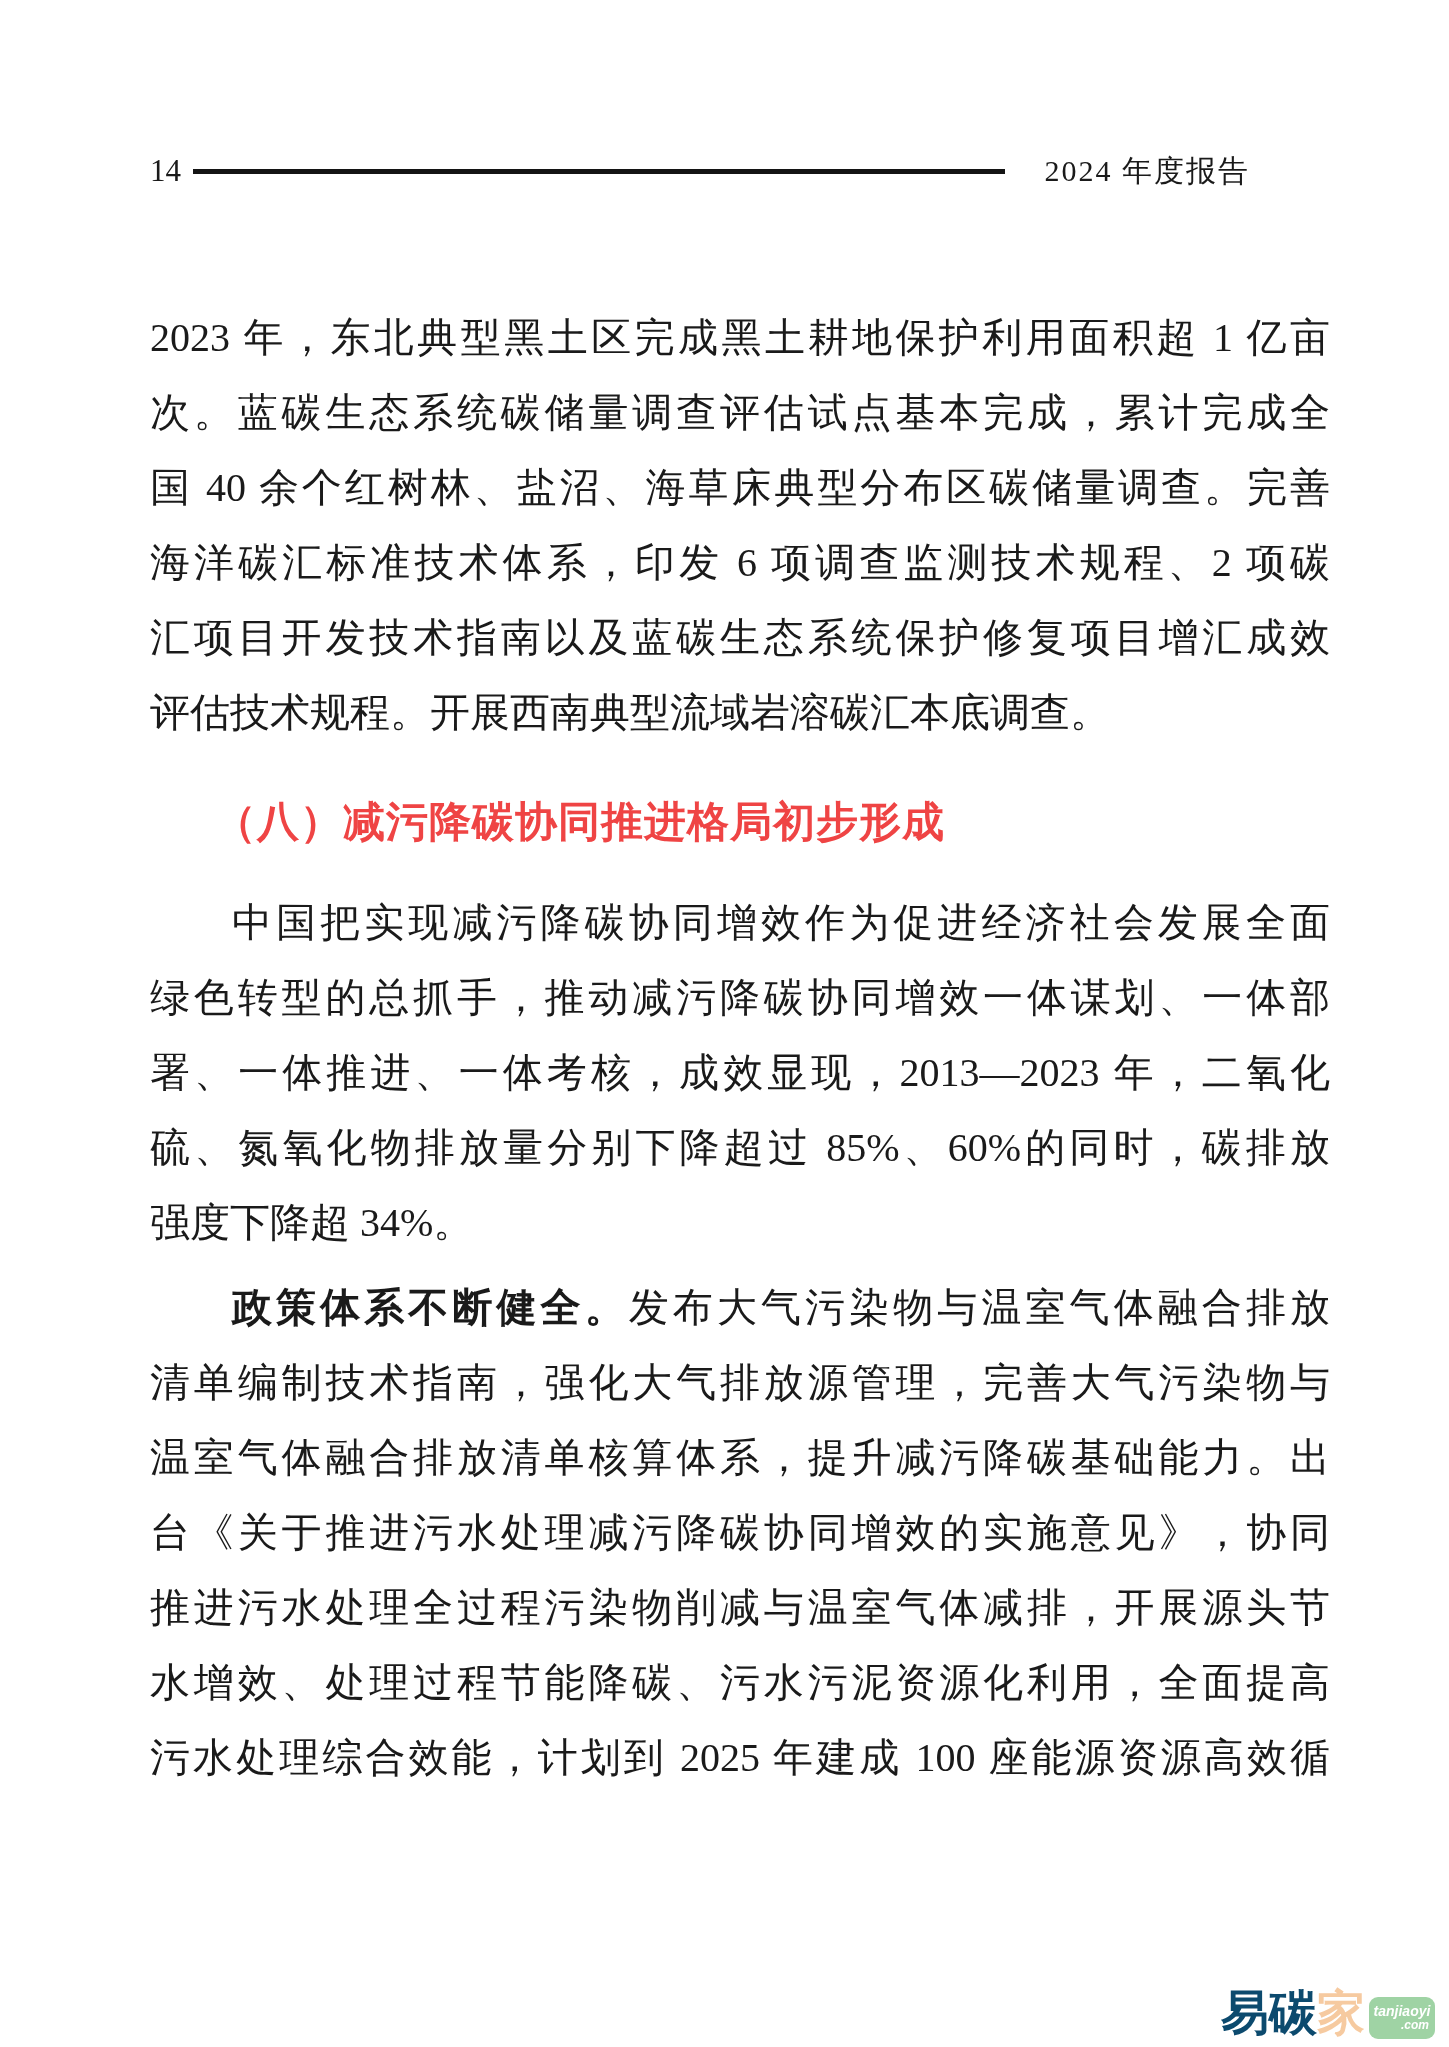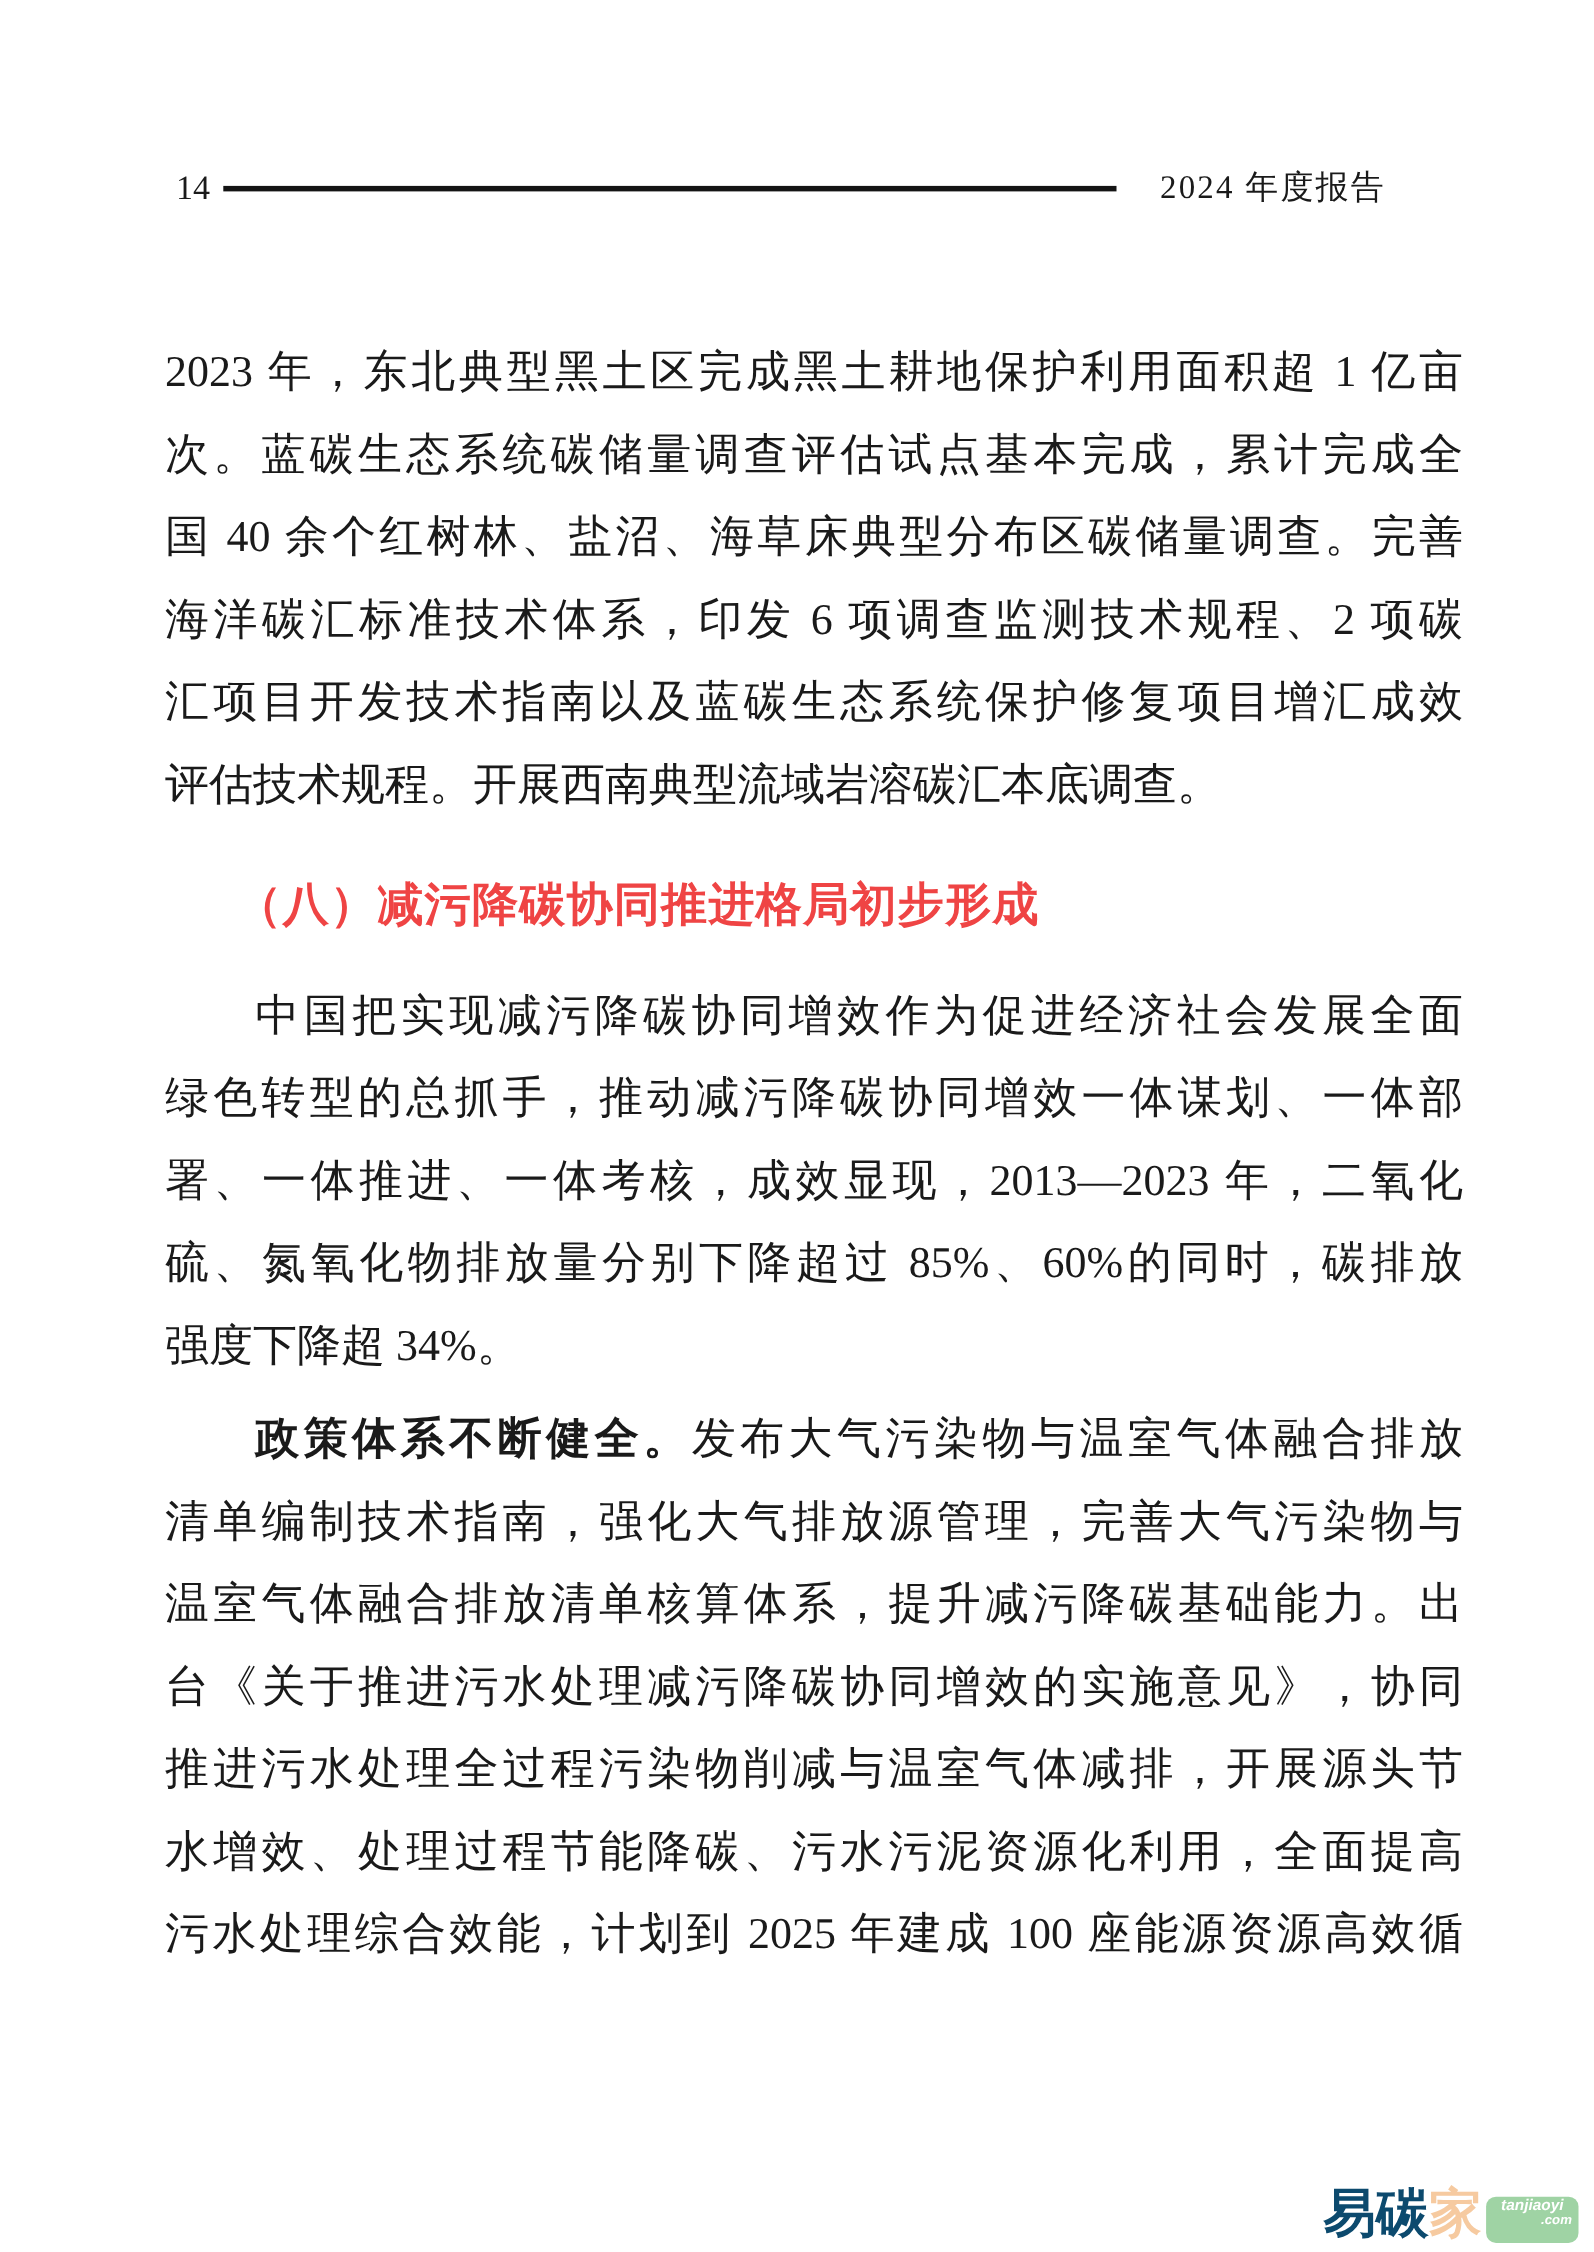--- a/index.html
+++ b/index.html
@@ -10,21 +10,21 @@
     background: #ffffff;
     overflow: hidden;
     font-family: "Liberation Serif", "DejaVu Serif", serif;
     color: #1a1a1a;
   }
 
   
   .page-header {
     position: absolute;
     top: 150px;
-    left: 160px;
+    left: 150px;
     width: 1100px;
     height: 42px;
     display: flex;
     align-items: center;
   }
   .page-num {
     font-size: 31px;
     line-height: 42px;
     flex: 0 0 auto;
   }
@@ -100,25 +100,26 @@
     font-weight: bold;
     font-size: 48px;
     line-height: 52px;
   }
   .wm-green  { color: #0c4a6e; }
   .wm-orange { color: #f6caa0; }
   .wm-badge {
     margin-left: 4px;
     background: #9fd3a4;
     border-radius: 9px;
-    width: 84px;
+    width: 66px;
     height: 42px;
     display: flex;
     flex-direction: column;
     align-items: center;
+    justify-content: center;
     color: #ffffff;
     font-family: "Liberation Sans", "DejaVu Sans", sans-serif;
     font-weight: bold;
     font-style: italic;
   }
   .wm-badge .l1 { font-size: 14px; line-height: 15px; }
   .wm-badge .l2 { font-size: 12px; line-height: 13px; align-self: flex-end; padding-right: 6px; }
 </style>
 </head>
 <body>

